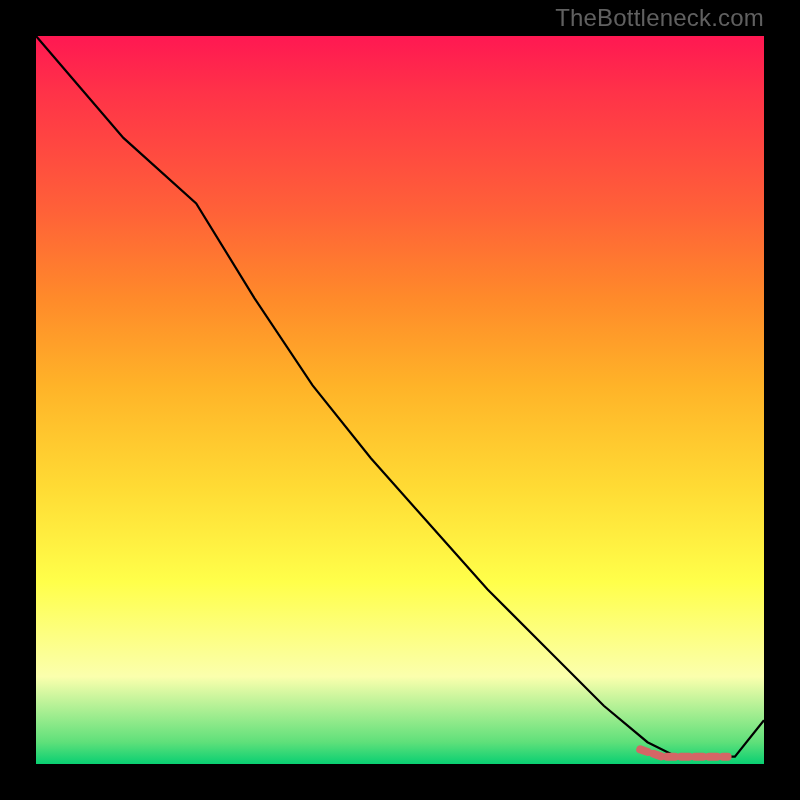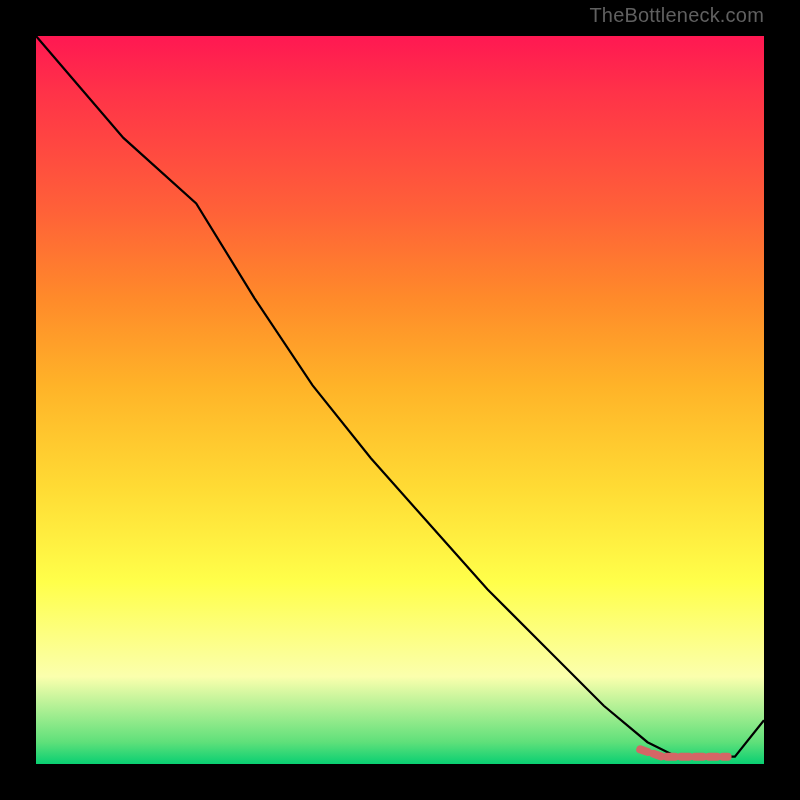--- a/index.html
+++ b/index.html
@@ -34,21 +34,21 @@
       #ffff4a 75%,
       #fbffad 88%,
       #5fe07a 97%,
       #09cf72 100%);
   }
   .watermark {
     position: absolute;
     top: 4px;
     right: 36px;
     color: #808080;
-    font-size: 20px;
+    font-size: 24px;
     font-weight: 400;
     letter-spacing: 0.2px;
     opacity: 0.75;
   }
   svg.curve {
     position: absolute;
     left: 36px;
     top: 36px;
     width: 728px;
     height: 728px;

